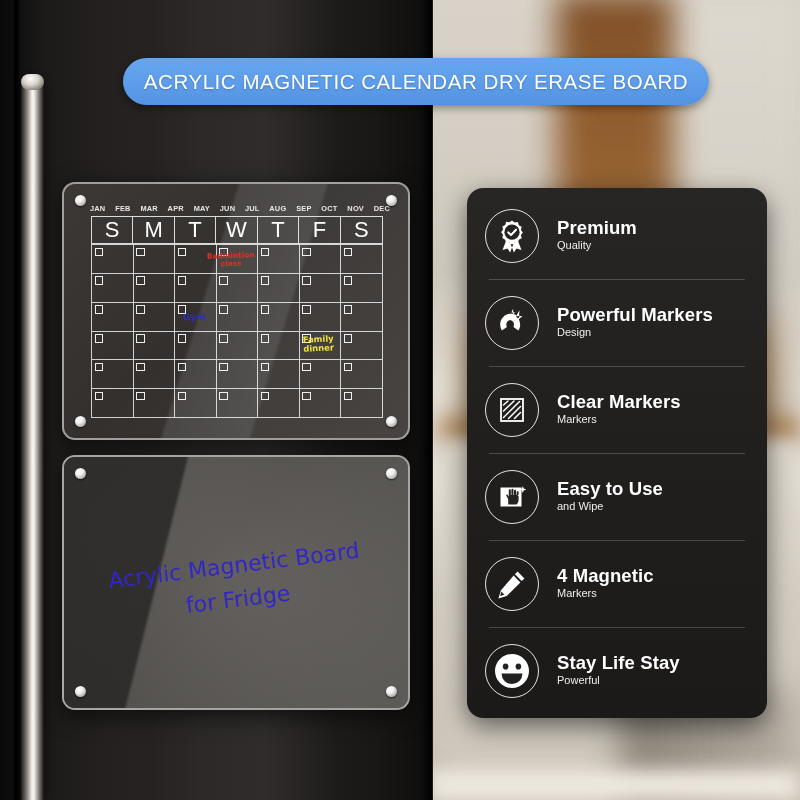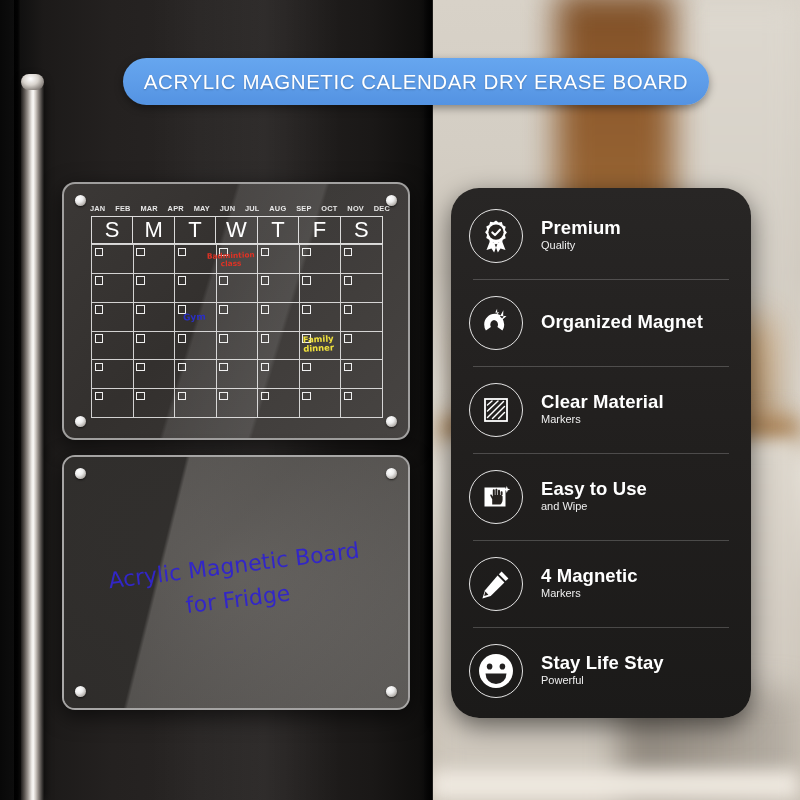--- a/index.html
+++ b/index.html
@@ -278,23 +278,23 @@
     font-family: "DejaVu Sans", sans-serif;
     font-size: 22px;
     line-height: 1.55;
     white-space: nowrap;
     pointer-events: none;
   }
 
   
   #features-panel {
     position: absolute;
-    left: 451px; top: 188px;
+    left: 467px; top: 188px;
     width: 300px; height: 530px;
-    border-radius: 28px;
+    border-radius: 16px;
     background: linear-gradient(180deg, #282625 0%, #211f1e 50%, #1b1a19 100%);
     box-shadow: 0 8px 26px rgba(0,0,0,.55);
     padding: 4px 0;
   }
   .feature {
     position: relative;
     height: 87px;
     display: flex; align-items: center;
     padding-left: 18px;
   }
@@ -477,38 +477,39 @@
         <div class="f-icon">
           <svg width="34" height="34" viewBox="0 0 34 34">
             <path fill="#fff" d="M5.2 18.6c0-6 4.8-10.8 10.7-10.8 2.2 0 4.2.6 5.9 1.8l-3.6 5a5 5 0 0 0-2.3-.6 4.6 4.6 0 0 0-4.6 4.6c0 .8.2 1.6.6 2.3l-5 3.6a10.6 10.6 0 0 1-1.7-5.9z"></path>
             <path fill="#fff" d="M26.8 18.6c0 2.2-.6 4.2-1.8 5.9l-5-3.6c.4-.7.6-1.5.6-2.3a4.6 4.6 0 0 0-4.6-4.6l3.6-5a10.7 10.7 0 0 1 7.2 9.6z" transform="translate(-1.6 0)"></path>
             <path fill="#fff" d="M6.4 23.6l5.3-3.8 2.4 3.2-5.4 3.8z" opacity="0"></path>
             <path fill="#fff" d="M24.4 4.3l-3.2 5.6 3.6.3-3.9 5.2 6.6-5.1-3.4-.5z"></path>
             <path fill="#fff" d="M18.1 2.8l-1.8 3.6 2.2.3-2.3 3.1 4.1-3.3-2.1-.3z"></path>
           </svg>
         </div>
         <div class="f-text">
-          <div class="f-title">Organized Magnet</div>
+          <div class="f-title">Powerful Markers</div>
+          <div class="f-sub">Design</div>
         </div>
       </div>
       <div class="feature">
         <div class="f-icon">
           <svg width="34" height="34" viewBox="0 0 34 34">
             <rect x="6" y="6" width="22" height="22" fill="none" stroke="#fff" stroke-width="1.8"></rect>
             <g stroke="#fff" stroke-width="1.5" stroke-linecap="round">
               <line x1="8.5" y1="24.5" x2="24.5" y2="8.5"></line>
               <line x1="13.5" y1="25.5" x2="25.5" y2="13.5"></line>
               <line x1="8.5" y1="18" x2="19" y2="8"></line>
               <line x1="19.5" y1="25.5" x2="25.5" y2="19.5"></line>
               <line x1="8.5" y1="12" x2="13" y2="8"></line>
             </g>
           </svg>
         </div>
         <div class="f-text">
-          <div class="f-title">Clear Material</div>
+          <div class="f-title">Clear Markers</div>
           <div class="f-sub">Markers</div>
         </div>
       </div>
       <div class="feature">
         <div class="f-icon">
           <svg width="34" height="34" viewBox="0 0 34 34">
             <rect x="5.5" y="7.5" width="21" height="19" fill="#fff"></rect>
             <path fill="#26221f" d="M13.2 24.5v-5.2c-.5-1-1.6-3-1.9-3.7-.3-.8.4-1.4 1-1 .4.3 1.1 1.4 1.5 2.1v-6.4c0-.7.4-1.1 1-1.1s1 .4 1 1.1v4.8h.6V9.8c0-.7.5-1.1 1-1.1.6 0 1 .4 1 1.1v5.3h.6v-4.3c0-.7.4-1.1 1-1.1s1 .5 1 1.1v4.3h.6v-2.7c0-.7.4-1.1 1-1.1s1 .4 1 1.1v7.1c0 2.3-1 4.3-2.2 5z"></path>
             <path fill="#fff" d="M27.8 6l.9 2.6 2.6.9-2.6.9-.9 2.6-.9-2.6-2.6-.9 2.6-.9z"></path>
             <path fill="#fff" d="M24.2 13.6l.5 1.4 1.4.5-1.4.5-.5 1.4-.5-1.4-1.4-.5 1.4-.5z"></path>

